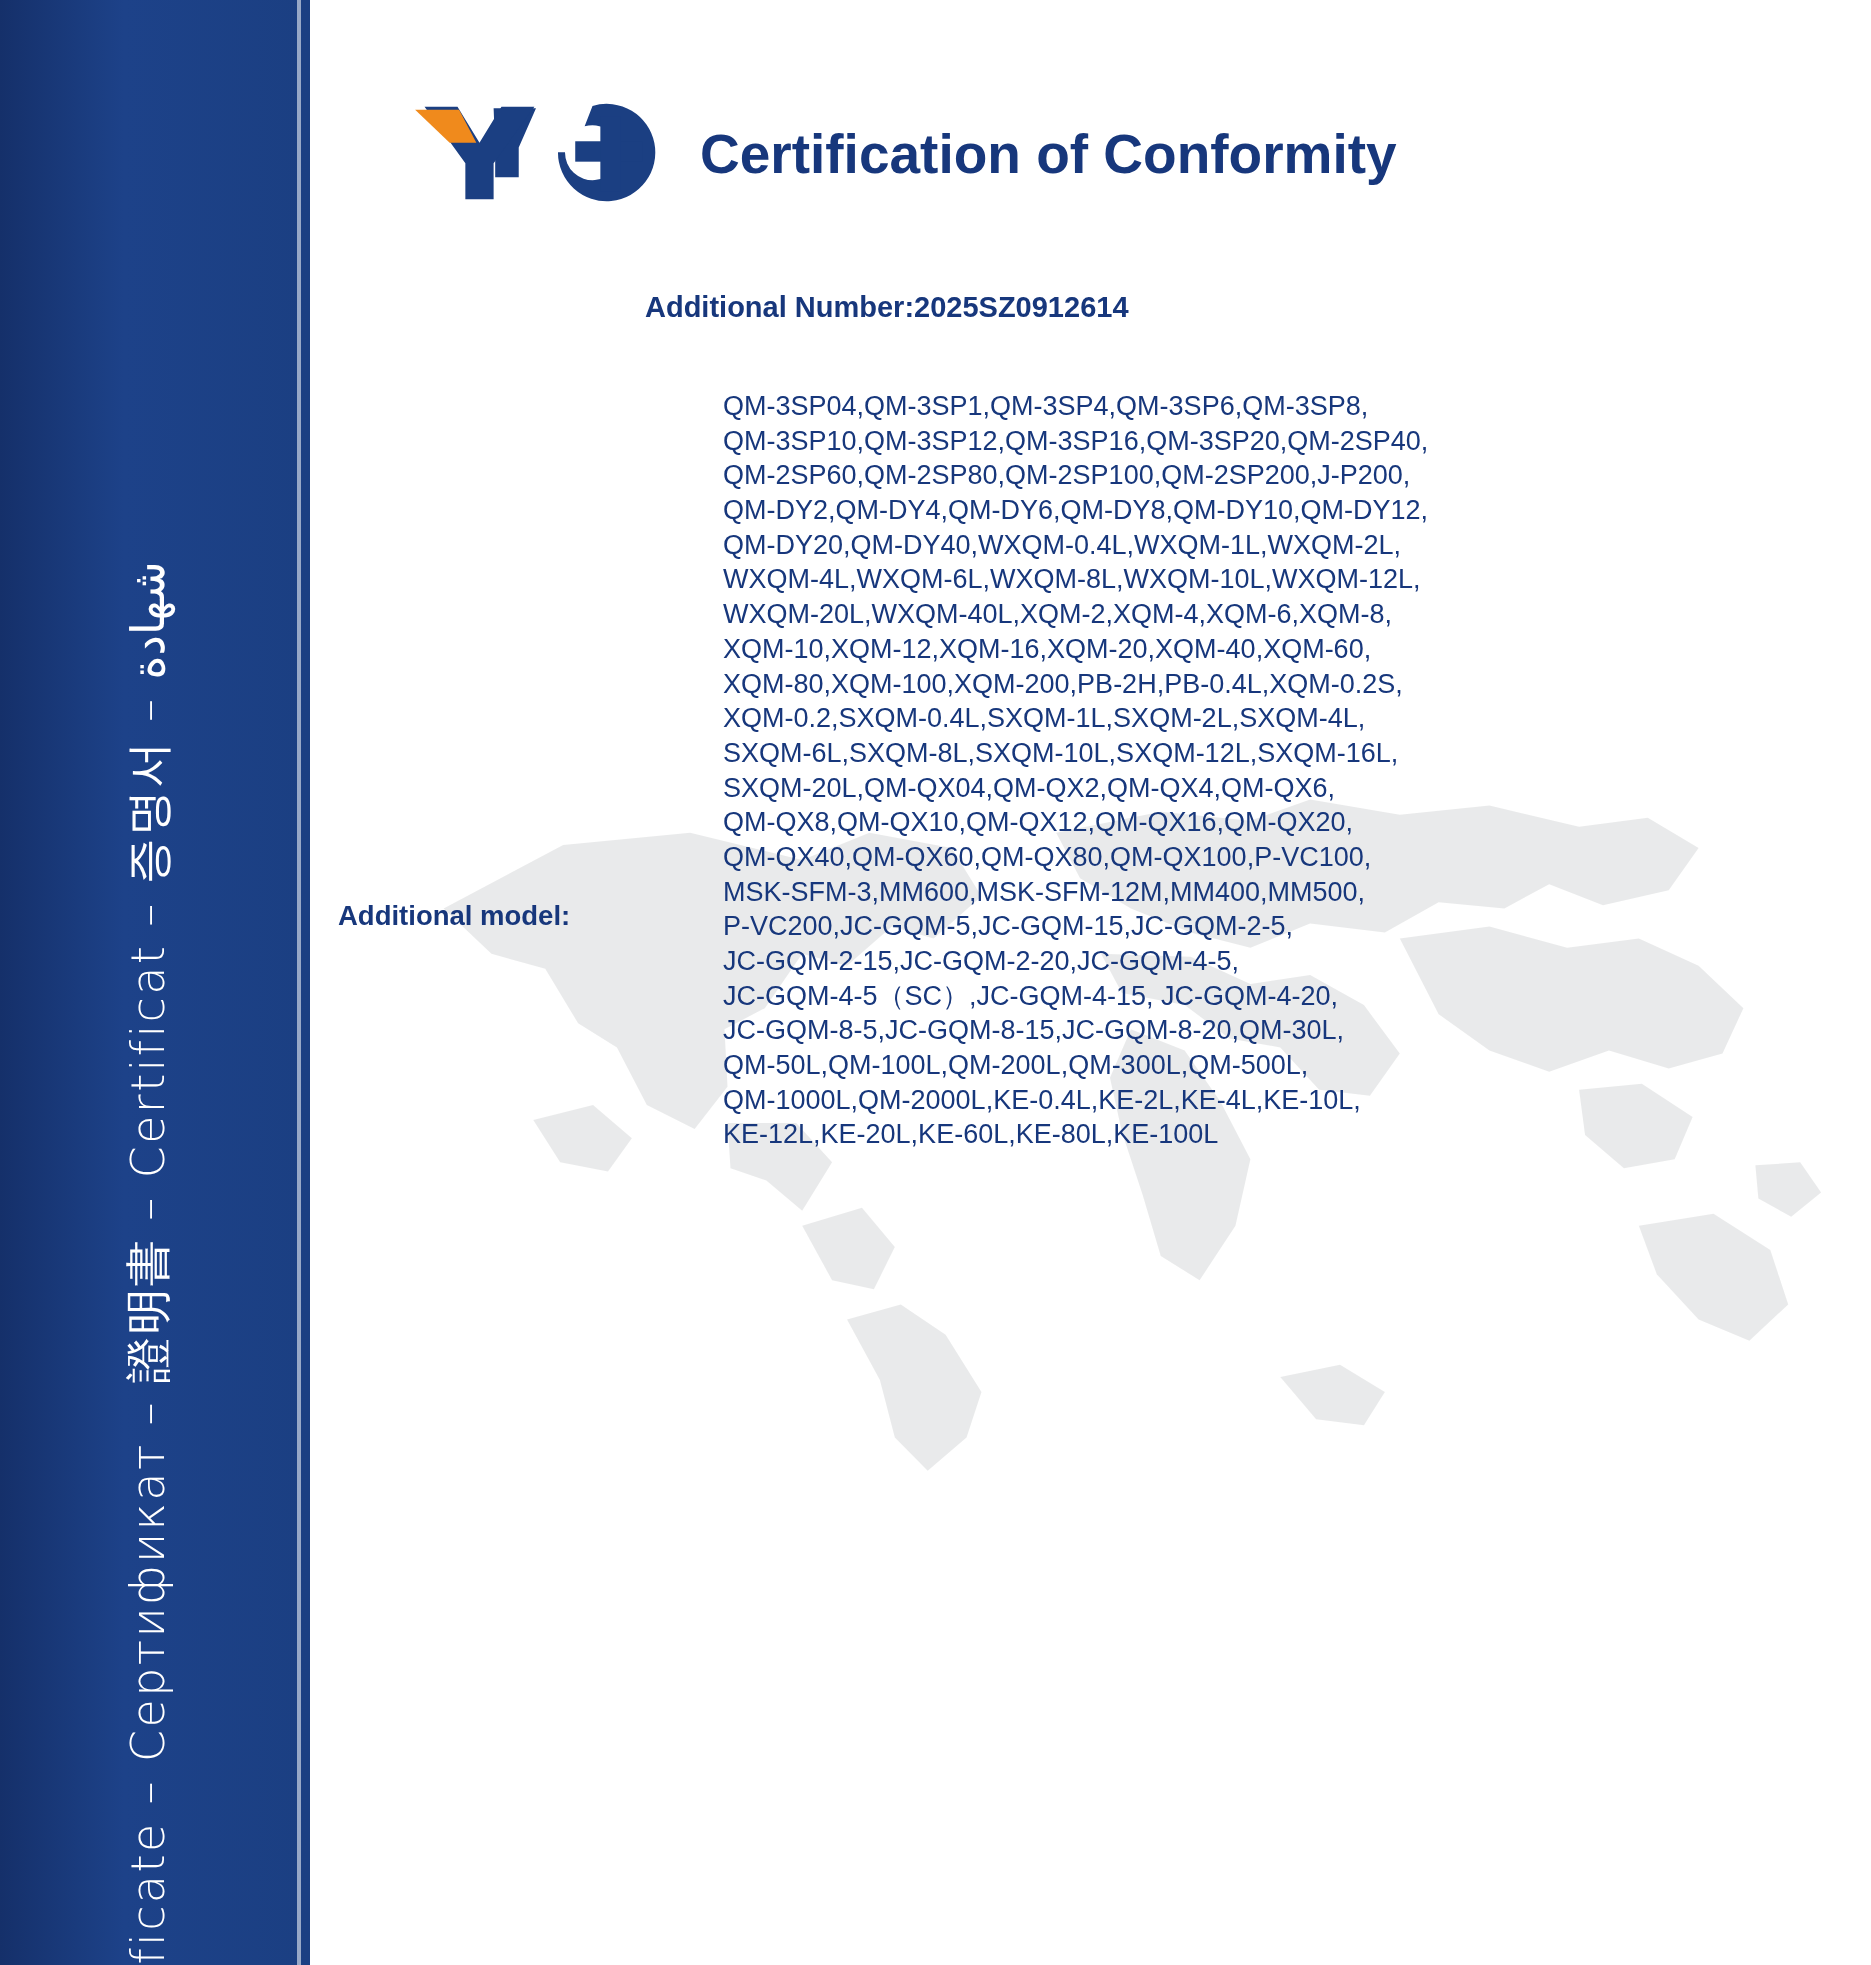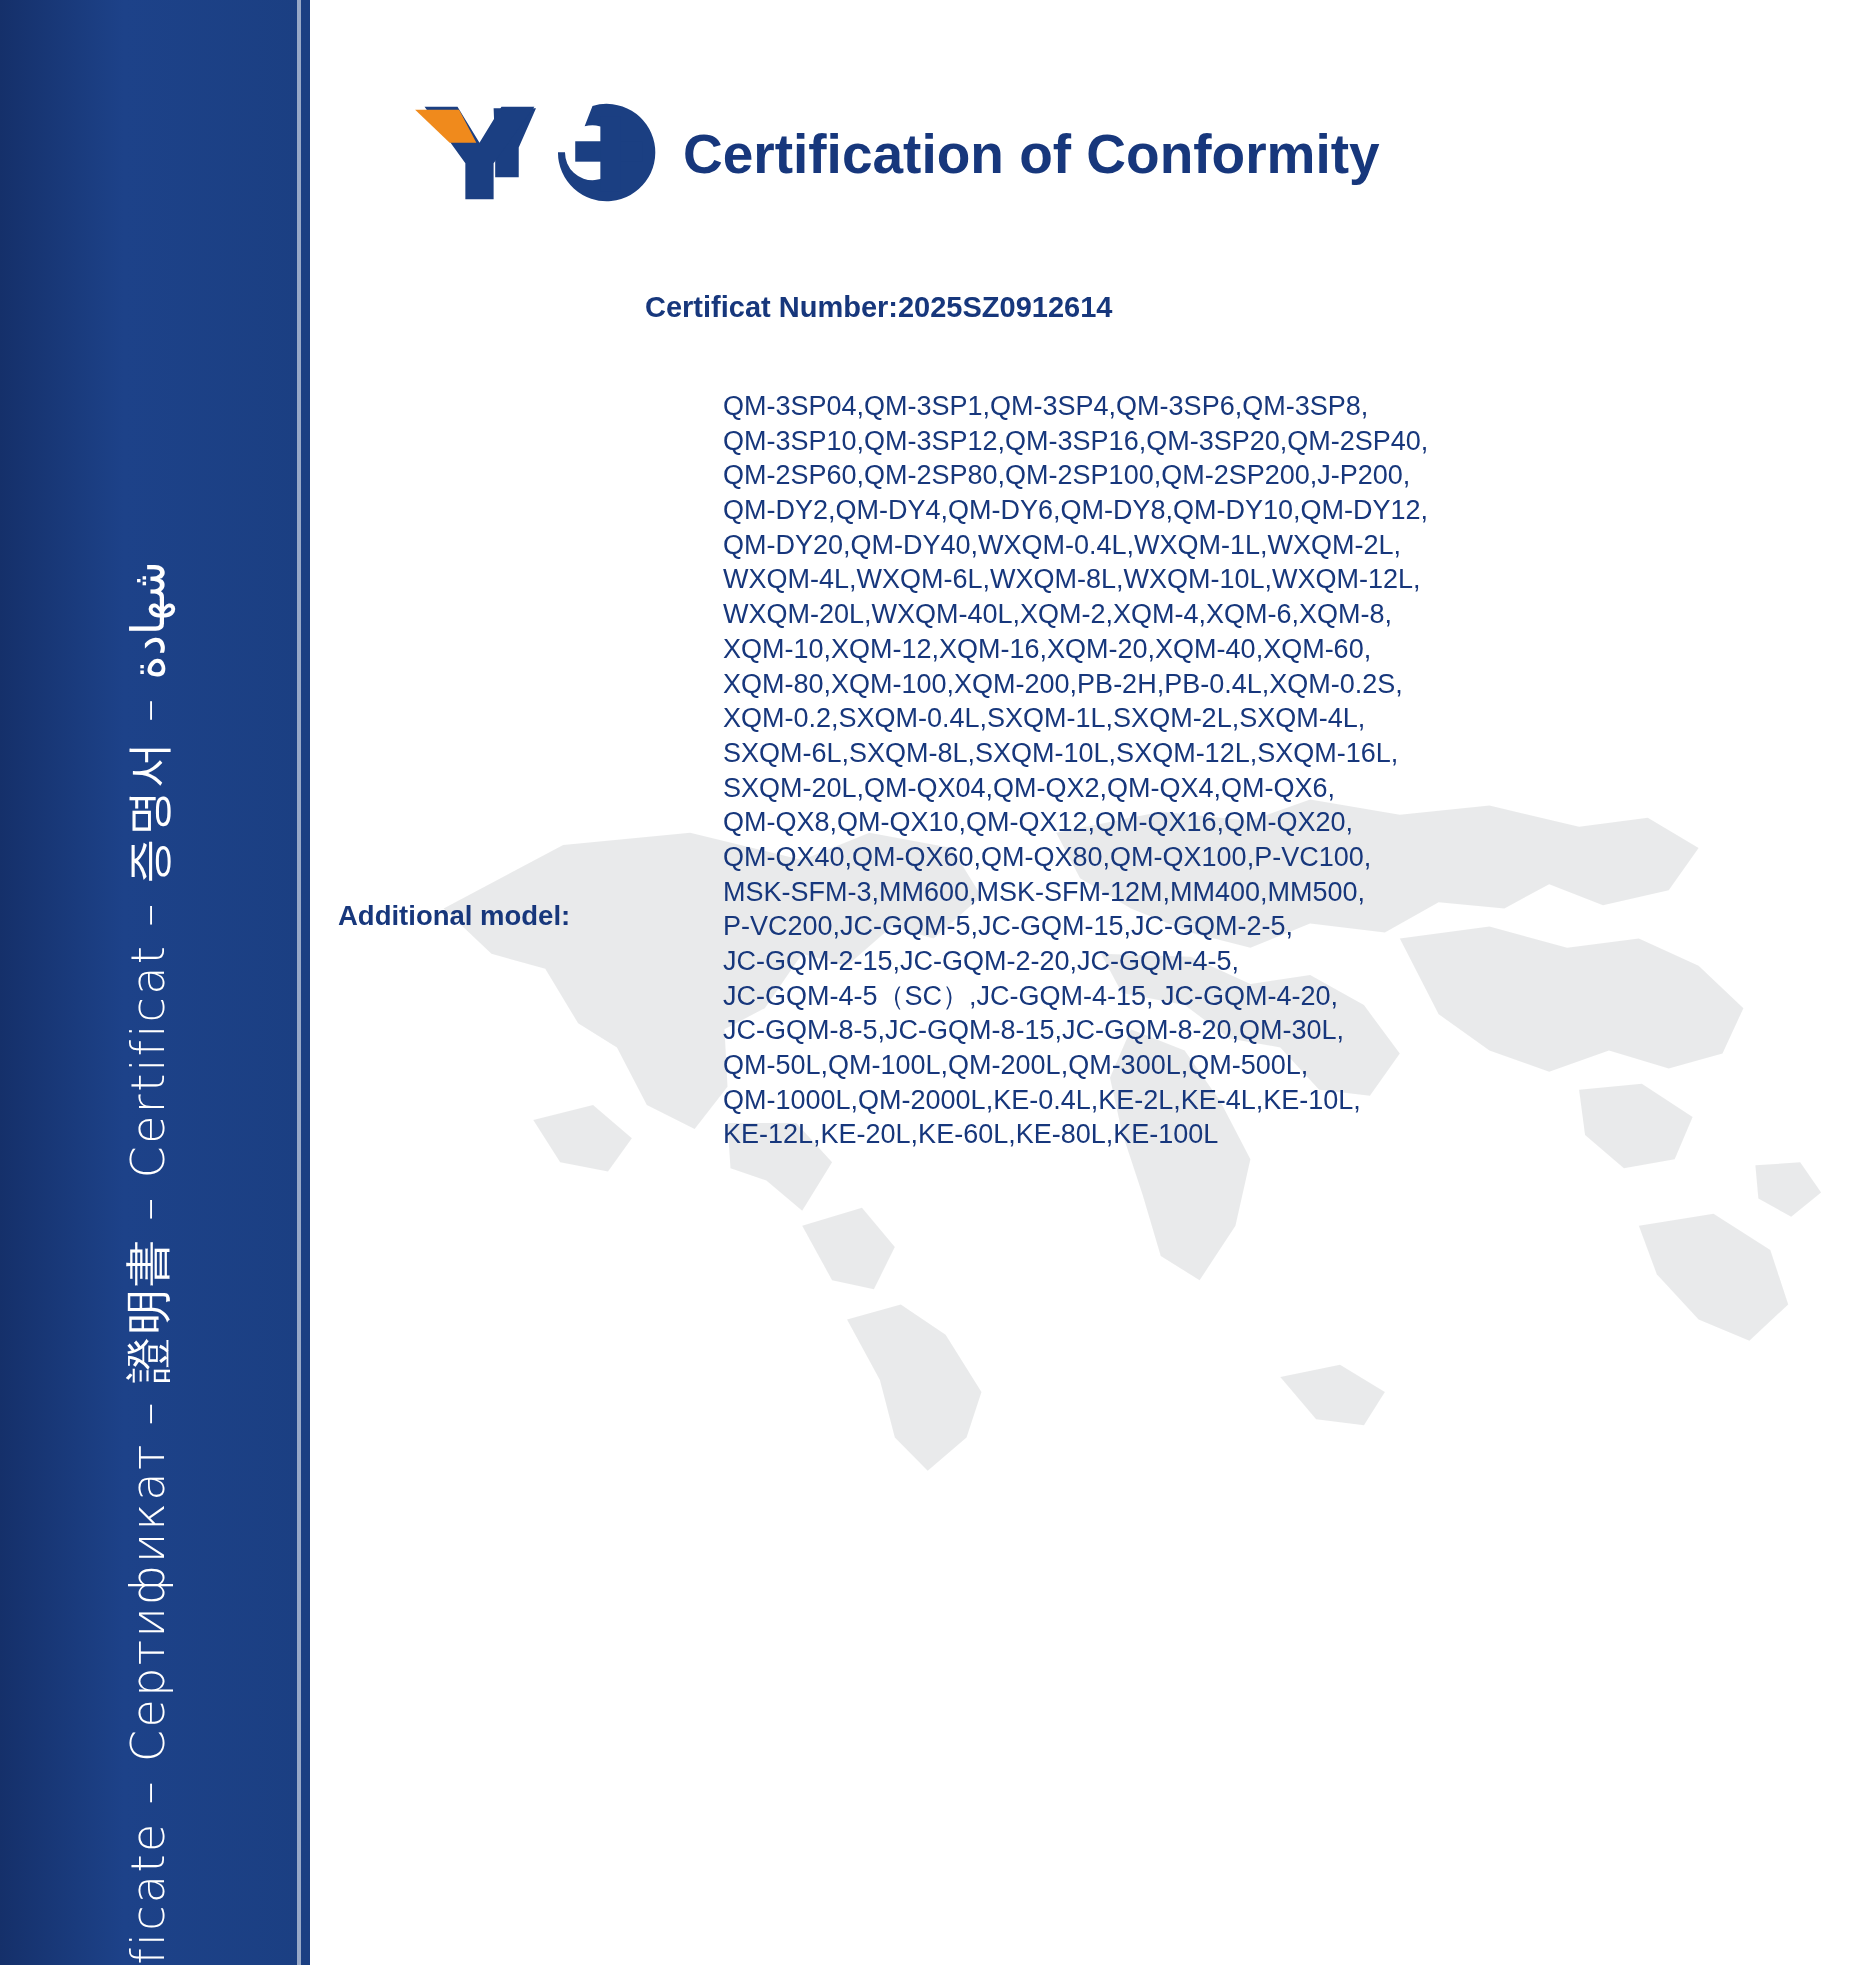--- a/index.html
+++ b/index.html
@@ -80,21 +80,21 @@
   }
   #logo {
     position: absolute;
     left: 0;
     top: 3.9px;
     width: 259px;
     height: 106px;
   }
   #doc-title {
     position: absolute;
-    left: 282px;
+    left: 299px;
     top: 23.6px;
     font-size: 55px;
     font-weight: bold;
     color: #17377c;
     white-space: nowrap;
     font-family: "Liberation Sans", sans-serif;
   }
 
   
   #cert-number {
@@ -164,21 +164,21 @@
       <path d="M118 8 L172 8 L150 58 L150 96 L120 96 L120 58 Z" fill="#1b3f82"></path>
       <path d="M30 6 L72 6 L100 52 L128 6 L170 6 L118 78 L118 124 L82 124 L82 78 Z" fill="#1b3f82"></path>
       <path d="M18 10 L74 10 L96 52 L62 52 Z" fill="#f08a1c"></path>
       <path d="M200 64 a62 62 0 1 0 44 -59 l-10 26 a35 35 0 1 1 -25 33 z" fill="#1b3f82"></path>
       <rect x="222" y="50" width="86" height="26" fill="#1b3f82"></rect>
       <rect x="254" y="18" width="26" height="96" fill="#1b3f82"></rect>
     </svg>
     <div id="doc-title">Certification of Conformity</div>
   </div>
 
-  <div id="cert-number">Certificat Number:2025SZ0912614</div>
+  <div id="cert-number">Additional Number:2025SZ0912614</div>
 
   <div id="model-label">Additional model:</div>
   <div id="model-list">QM-3SP04,QM-3SP1,QM-3SP4,QM-3SP6,QM-3SP8,
 QM-3SP10,QM-3SP12,QM-3SP16,QM-3SP20,QM-2SP40,
 QM-2SP60,QM-2SP80,QM-2SP100,QM-2SP200,J-P200,
 QM-DY2,QM-DY4,QM-DY6,QM-DY8,QM-DY10,QM-DY12,
 QM-DY20,QM-DY40,WXQM-0.4L,WXQM-1L,WXQM-2L,
 WXQM-4L,WXQM-6L,WXQM-8L,WXQM-10L,WXQM-12L,
 WXQM-20L,WXQM-40L,XQM-2,XQM-4,XQM-6,XQM-8,
 XQM-10,XQM-12,XQM-16,XQM-20,XQM-40,XQM-60,

